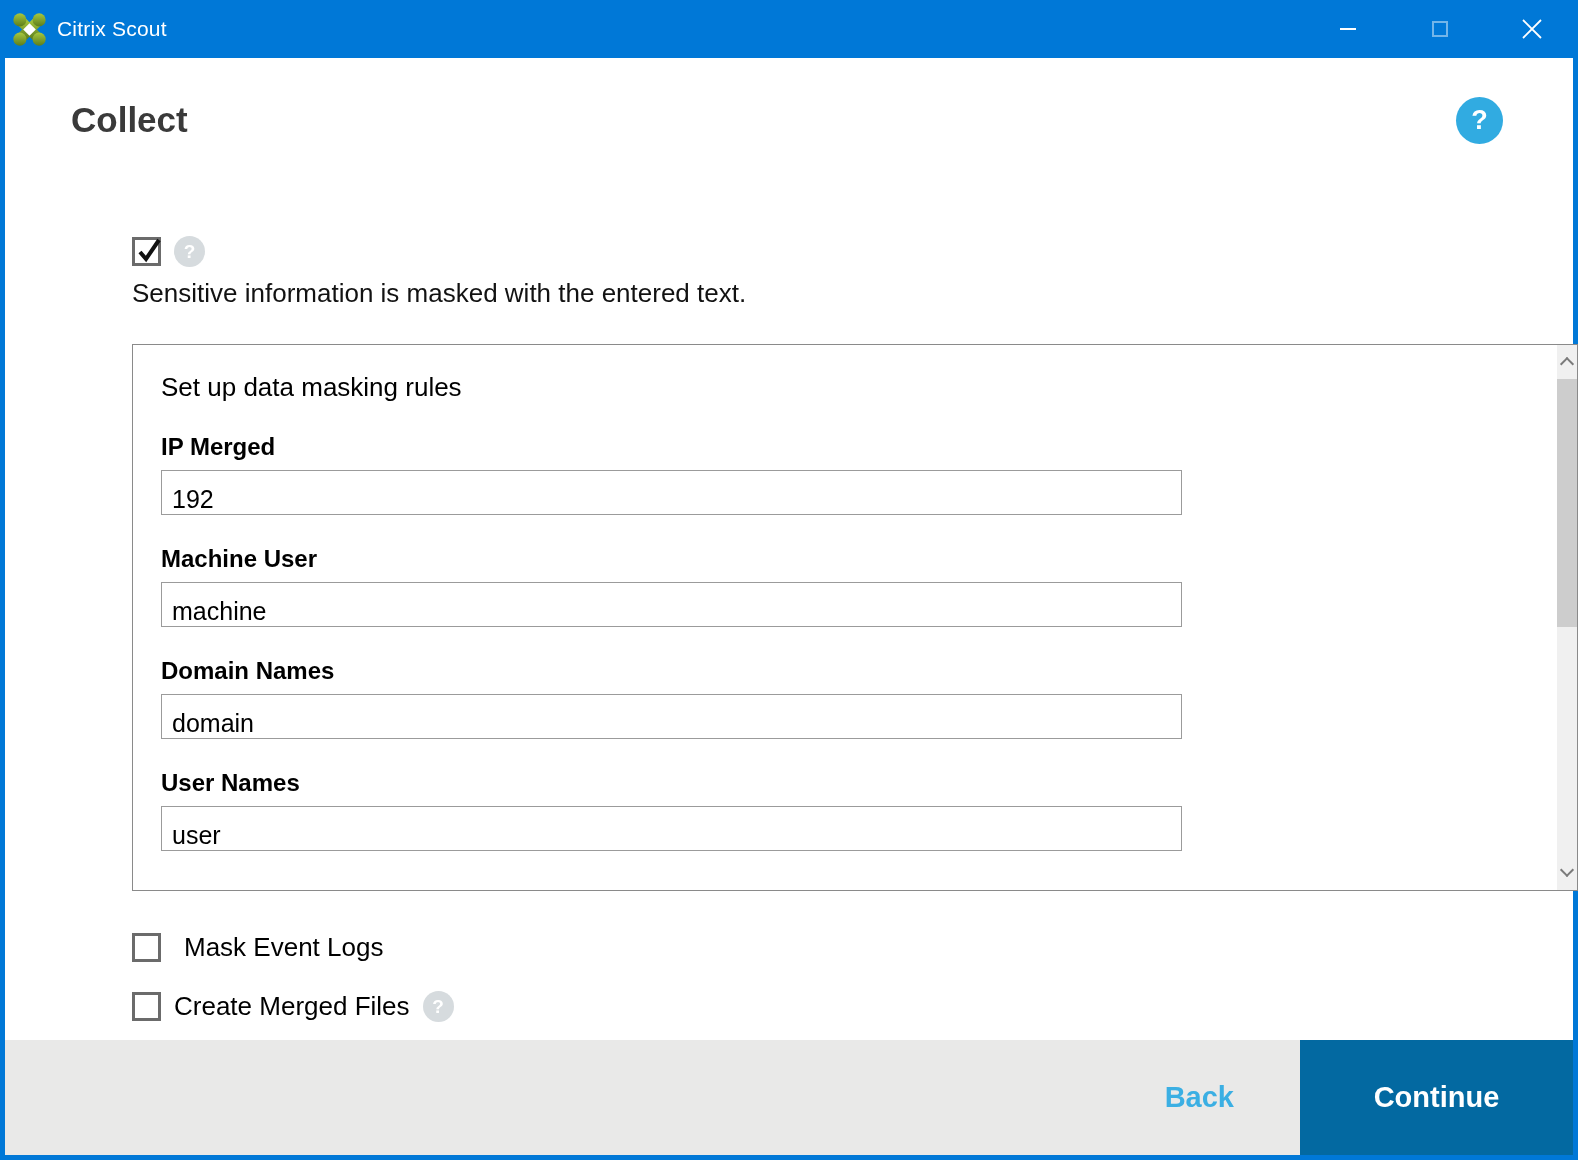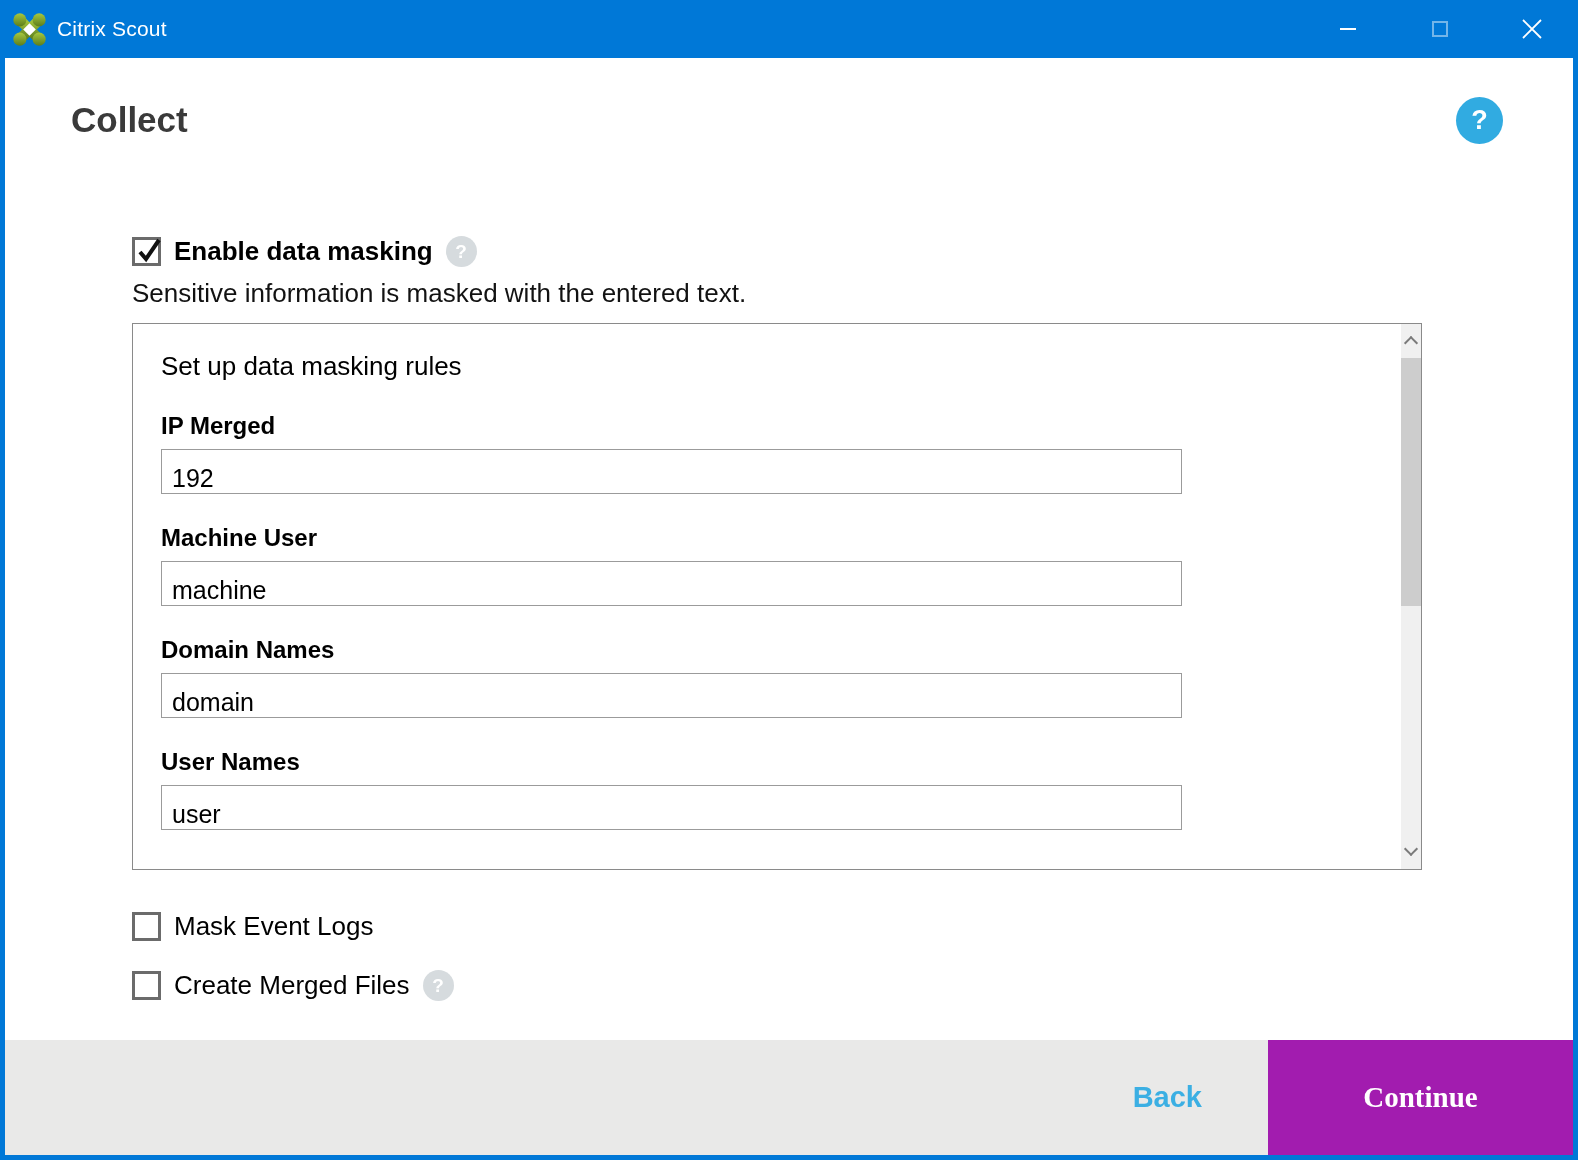--- a/index.html
+++ b/index.html
@@ -67,21 +67,21 @@
     width:31px; height:31px; border-radius:50%;
     background:#D6DBDE; color:#fff;
     font-size:19px; font-weight:700;
     display:flex; align-items:center; justify-content:center;
     cursor:pointer; flex:0 0 auto;
   }
   .masking-desc { margin-top:11px; font-size:26px; color:#121212; }
 
   
   .rules-panel {
-    margin-top:14px; width:1290px; height:547px;
+    margin-top:35px; width:1446px; height:547px;
     border:1px solid #8A8A8A; position:relative; background:#fff;
   }
   .rules-inner { padding:27px 0 0 28px; }
   .rules-title { font-size:26px; color:#000; }
   .field-label { margin-top:30px; margin-bottom:9px; font-size:24px; font-weight:700; color:#000; }
   .field-input {
     display:block; width:1021px; height:45px;
     border:1px solid #9B9B9B; background:#fff;
     font-family:"Liberation Sans", sans-serif;
     font-size:25px; color:#000; padding:16px 10px 2px 10px;
@@ -94,38 +94,38 @@
     background:#F0F0F0;
   }
   .sb-btn { position:absolute; left:0; width:20px; height:33px; background:#F0F0F0; cursor:pointer; }
   .sb-btn.up { top:0; } .sb-btn.down { bottom:0; }
   .chev { width:10px; height:10px; margin:11px auto 0 auto; }
   .chev.up   { border-left:2px solid #7A7A7A; border-top:2px solid #7A7A7A; transform:rotate(45deg); margin-top:14px; }
   .chev.down { border-right:2px solid #7A7A7A; border-bottom:2px solid #7A7A7A; transform:rotate(45deg); margin-top:8px; }
   .sb-thumb { position:absolute; left:0; top:34px; width:20px; height:248px; background:#CDCDCD; cursor:pointer; }
 
   
-  .opt-row-1 { margin-top:41px; }
+  .opt-row-1 { margin-top:41px;gap:10px; }
   .opt-row-2 { margin-top:28px; }
 
   
   .footer {
     position:absolute; left:0; right:0; bottom:0; height:115px;
     background:#E9E9E8;
     display:flex; align-items:center; justify-content:flex-end;padding-left:8px;
   }
   .back-link {
     margin-right:66px; border:none; background:transparent;
     color:#3BAFE3; font-family:"Liberation Sans", sans-serif;
     font-size:29px; font-weight:700; cursor:pointer;
   }
   .continue-btn {
-    width:305px; height:115px; border:none;
-    background:#a21caf; color:#fff;
-    font-family:Liberation Serif, serif;
+    width:273px; height:115px; border:none;
+    background:#0369a1; color:#fff;
+    font-family:Liberation Sans, sans-serif;
     font-size:29px; font-weight:700; cursor:pointer;
   }
 </style>
 </head>
 <body>
 
 <div class="titlebar">
   <svg class="app-logo" viewBox="0 0 48 48">
     <defs>
       <linearGradient id="lg" x1="0" y1="0" x2="0" y2="1">
@@ -162,21 +162,20 @@
   <div class="help-circle">?</div>
 
   <div class="section">
 
     <div class="check-row">
       <span class="checkbox" data-checked="true">
         <svg class="tick" width="30" height="30" viewBox="0 0 30 30">
           <path d="M6 16 L12 23 L25 4" stroke="#111" stroke-width="4" fill="none"></path>
         </svg>
       </span>
-      <span class="check-label bold">Enable data masking</span>
       <span class="help-gray">?</span>
     </div>
 
     <div class="masking-desc">Sensitive information is masked with the entered text.</div>
 
     <div class="rules-panel">
       <div class="rules-inner">
         <div class="rules-title">Set up data masking rules</div>
 
         <div class="field-label">IP Merged</div>

